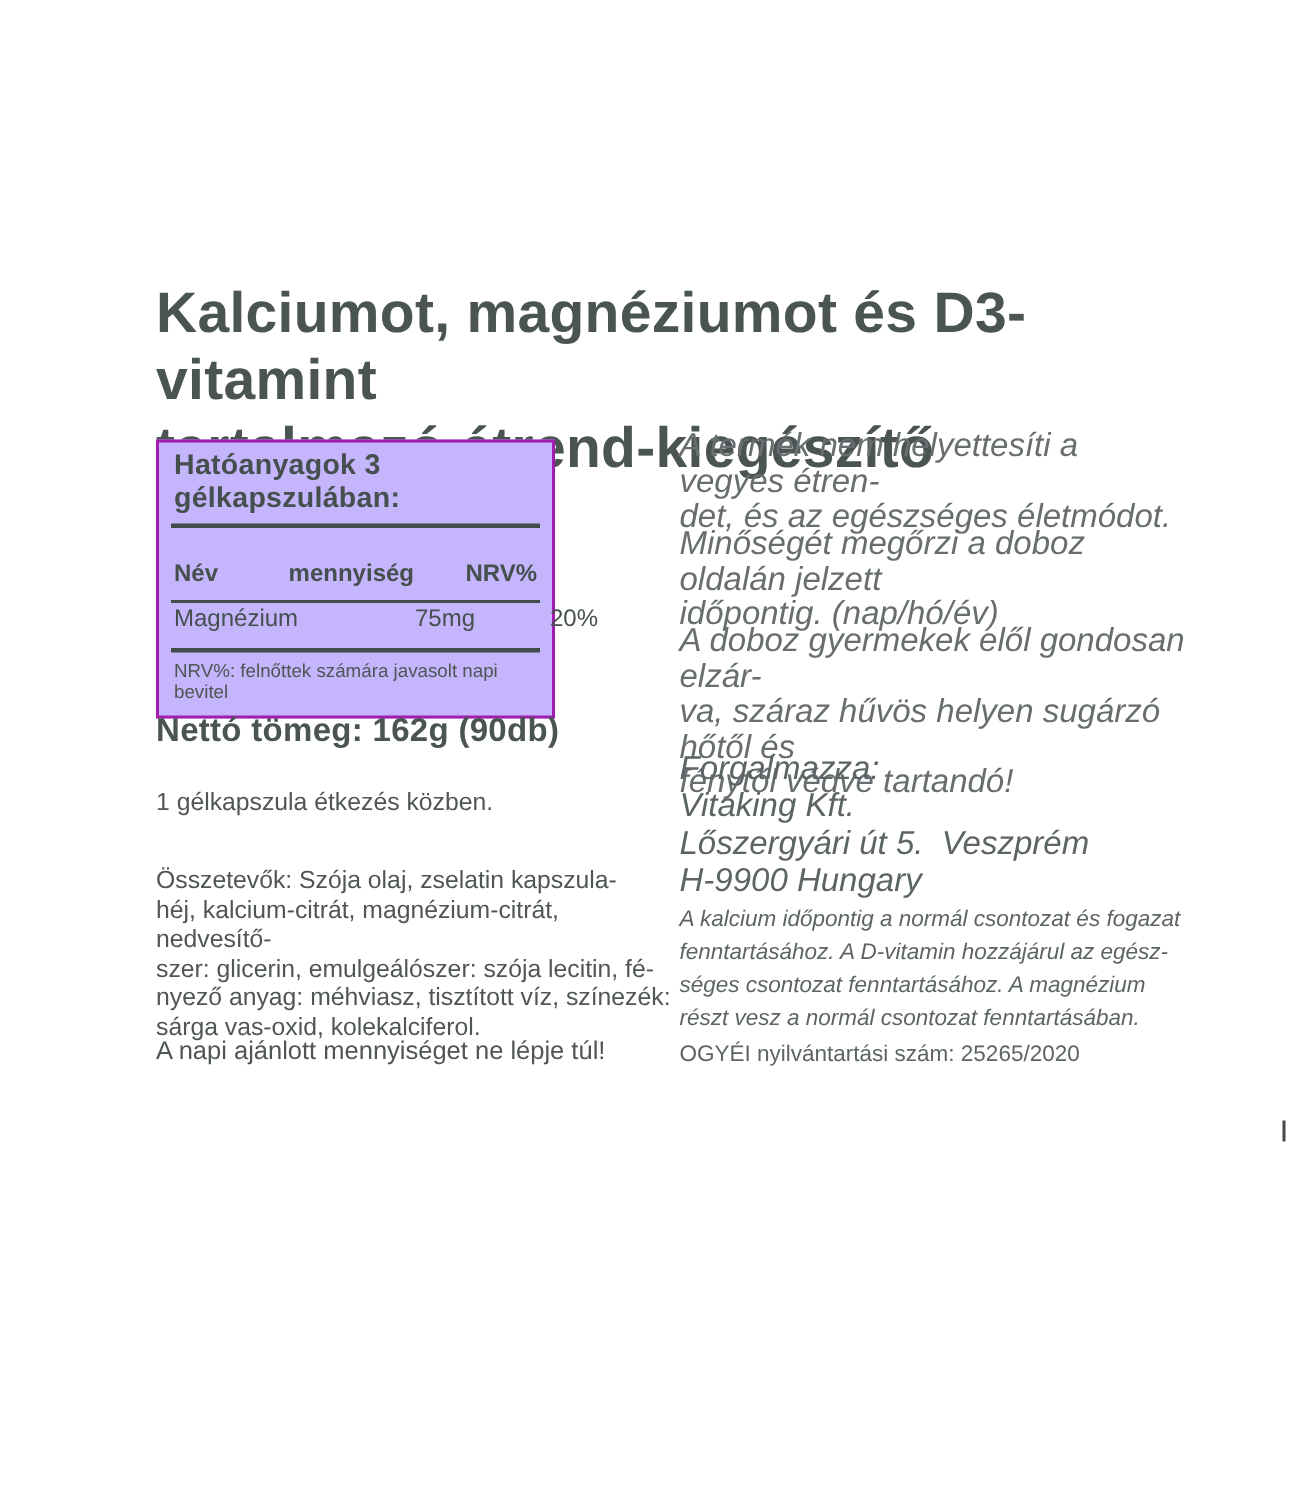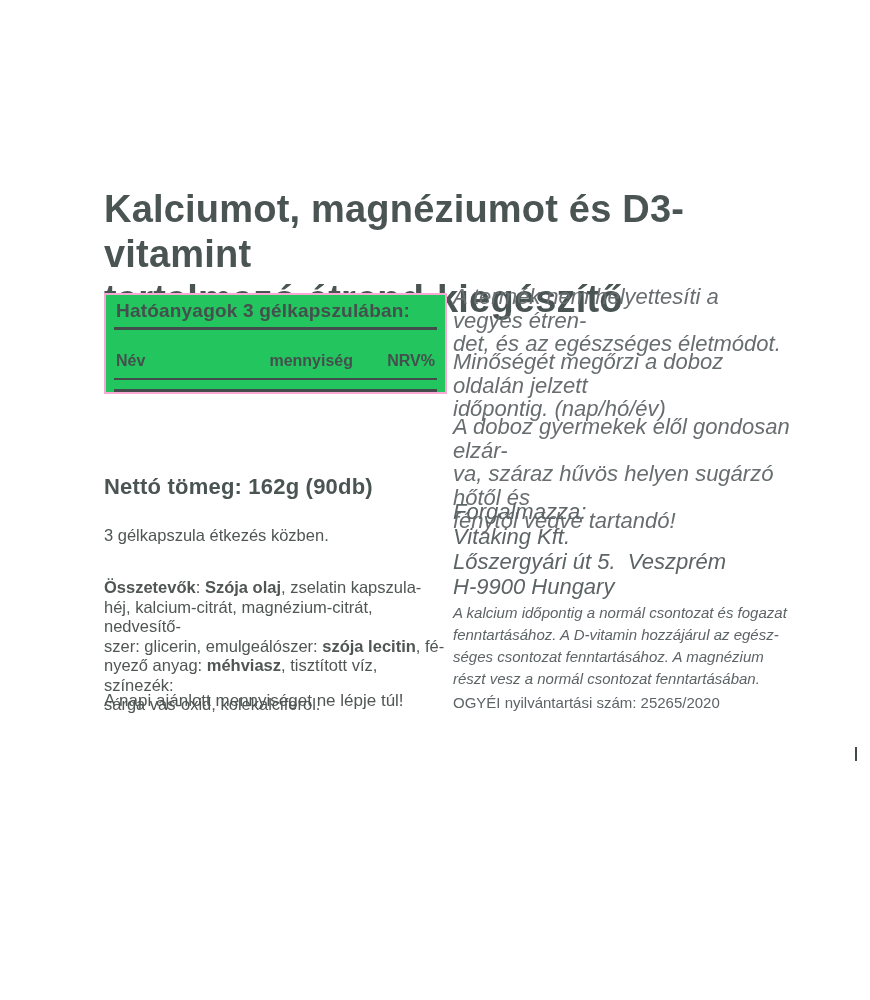--- a/index.html
+++ b/index.html
@@ -12,22 +12,22 @@
 
   
   .title{
     left:104px;top:187px;width:690px;
     font-size:38px;line-height:45px;font-weight:700;
     color:#4a5452;white-space:pre-wrap;letter-spacing:.2px;
   }
 
   
   .nutri-table{
-    left:104px;top:293px;width:343px;box-sizing:border-box;
-    border:2px solid #f9a8d4;color:#454f4d;background:#22c55e;
+    left:104px;top:293px;width:266px;box-sizing:border-box;
+    border:2px solid #a21caf;color:#454f4d;background:#c4b5fd;
   }
   .t-title{margin:5px 10px 0;font-size:19px;font-weight:700;letter-spacing:.2px;}
   .rule{background:#424c4a;margin:0 8px;}
   .rule.thick{height:3px;margin-top:5px;}
   .rule.mid{height:2px;margin-top:7px;}
   .rule.thick2{height:3px;margin-top:9px;}
   .t-row{
     display:grid;grid-template-columns:1fr 118px 82px;
     margin:0 10px;font-size:16px;line-height:21px;
   }
@@ -39,21 +39,21 @@
   
   .net-weight{
     left:104px;top:474px;font-size:22px;font-weight:700;color:#4a5452;letter-spacing:.2px;
   }
   .daily{left:104px;top:524px;font-size:16.5px;line-height:22px;color:#4f5654;}
   .daily .head{font-weight:700;}
   .ingredients{
     left:104px;top:578px;width:345px;
     font-size:16.5px;line-height:19.5px;color:#4f5654;
   }
-  .ingredients .b{font-weight:700;}
+  .ingredients .b{font-weight:400;}
   .warning{left:104px;top:691px;font-size:17px;color:#4f5654;text-align:right;}
 
   
   .rp{left:453px;width:340px;font-size:22px;line-height:23.5px;color:#686e70;white-space:pre-wrap;font-style:italic;}
   .rp1{top:285px;}
   .rp2{top:350px;}
   .rp3{top:415px;}
   .address{top:499px;line-height:25px;color:#5d6466;}
   .claims{
     left:453px;top:602px;width:340px;
@@ -74,27 +74,33 @@
 
 <div class="abs nutri-table">
   <div class="t-title">Hatóanyagok 3 gélkapszulában:</div>
   <div class="rule thick"></div>
   <div class="t-row t-head">
     <span>Név</span>
     <span class="ta-r">mennyiség</span>
     <span class="ta-r">NRV%</span>
   </div>
   <div class="rule mid"></div>
+  <div class="t-row">
+    <span>Magnézium</span>
+    <span class="ta-r">75mg</span>
+    <span class="ta-r">20%</span>
+  </div>
   <div class="rule thick2"></div>
+  <div class="t-foot">NRV%: felnőttek számára javasolt napi bevitel</div>
 </div>
 
 <div class="abs net-weight">Nettó tömeg: 162g (90db)</div>
 
 <div class="abs daily">
-  <div>3 gélkapszula étkezés közben.</div>
+  <div>1 gélkapszula étkezés közben.</div>
 </div>
 
 <div class="abs ingredients"><span class="b">Összetevők</span><span>: </span><span class="b">Szója olaj</span><span>, zselatin kapszula-</span><br><span>héj, kalcium-citrát, magnézium-citrát, nedvesítő-</span><br><span>szer: glicerin, emulgeálószer: </span><span class="b">szója lecitin</span><span>, fé-</span><br><span>nyező anyag: </span><span class="b">méhviasz</span><span>, tisztított víz, színezék:</span><br><span>sárga vas-oxid, kolekalciferol.</span></div>
 
 <div class="abs warning">A napi ajánlott mennyiséget ne lépje túl!</div>
 
 <div class="abs rp rp1">A termék nem helyettesíti a vegyes étren-
 det, és az egészséges életmódot.</div>
 <div class="abs rp rp2">Minőségét megőrzi a doboz oldalán jelzett
 időpontig. (nap/hó/év)</div>

